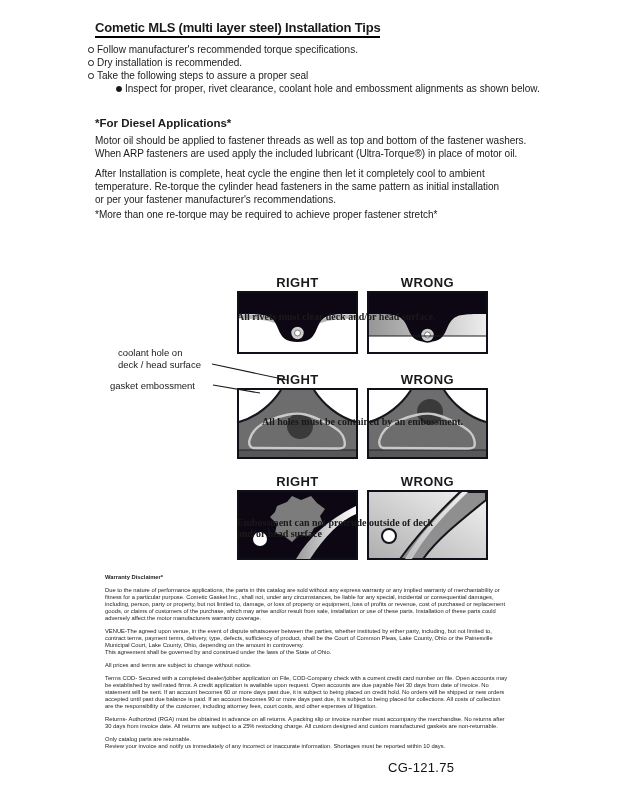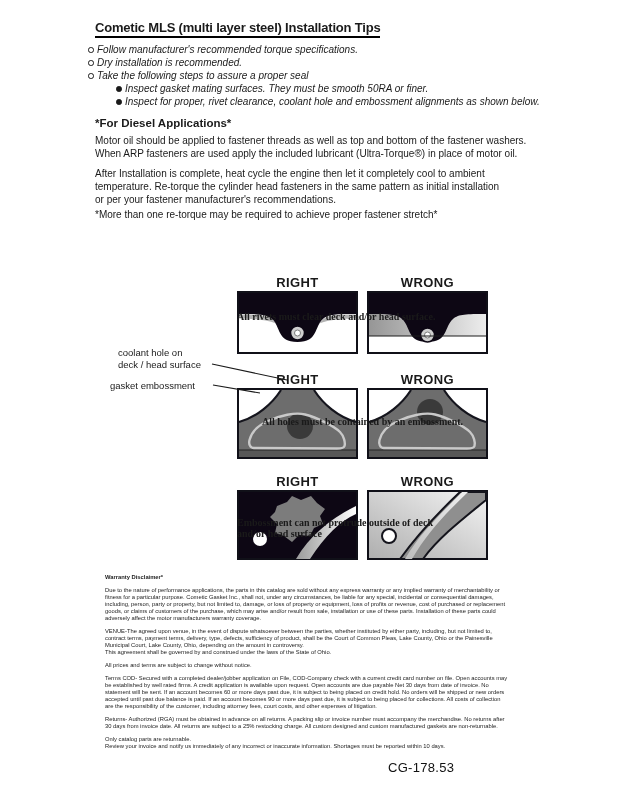--- a/index.html
+++ b/index.html
@@ -5,21 +5,21 @@
   html,body{margin:0;padding:0;background:#ffffff;}
   .page{
     position:relative;width:618px;height:800px;background:#ffffff;overflow:hidden;
     font-family:"Liberation Sans","DejaVu Sans",sans-serif;color:#1a1a1a;
   }
   .abs{position:absolute;}
   .doc-title{
     left:95px;top:20px;font-size:13px;font-weight:700;letter-spacing:-0.2px;
     border-bottom:2px solid #000;padding-bottom:1px;display:inline-block;
   }
-  .bullets{left:87px;top:43px;font-size:10px;line-height:13px;white-space:nowrap;font-style:italic;}
+  .bullets{left:87px;top:43px;font-size:10px;line-height:13px;white-space:nowrap;}
   .b-item{position:relative;padding-left:10px;}
   .b-item.lvl2{padding-left:38px;}
   .b-item .mk{position:absolute;top:4px;left:1px;width:3.5px;height:3.5px;border:1px solid #1a1a1a;border-radius:50%;background:#fff;}
   .b-item.lvl2 .mk{left:29px;background:#1a1a1a;}
   .diesel-h{left:95px;top:117px;font-size:11.5px;font-weight:700;}
   .body-p{left:95px;font-size:10px;line-height:13.2px;white-space:pre-line;}
   .fig-col{position:absolute;width:121px;top:0;}
   .fig-col.right{left:0;}
   .fig-col.wrong{left:130px;}
   .fig-label{width:121px;text-align:center;font-size:13px;font-weight:700;letter-spacing:0.4px;margin-bottom:1px;margin-top:44px;}
@@ -36,21 +36,20 @@
 <body>
 
 <div class="page">
 
   <div class="abs doc-title">Cometic MLS (multi layer steel) Installation Tips</div>
 
   <div class="abs bullets">
     <div class="b-item"><span class="mk"></span><span>Follow manufacturer's recommended torque specifications.</span></div>
     <div class="b-item"><span class="mk"></span><span>Dry installation is recommended.</span></div>
     <div class="b-item"><span class="mk"></span><span>Take the following steps to assure a proper seal</span></div>
-    <div class="b-item lvl2"><span class="mk"></span><span>Inspect gasket mating surfaces.  They must be smooth 50RA or finer.</span></div>
     <div class="b-item lvl2"><span class="mk"></span><span>Inspect for proper, rivet clearance, coolant hole and embossment alignments as shown below.</span></div>
   </div>
 
   <div class="abs diesel-h">*For Diesel Applications*</div>
   <div class="abs body-p" style="top:134px;">Motor oil should be applied to fastener threads as well as top and bottom of the fastener washers.
 When ARP fasteners are used apply the included lubricant (Ultra-Torque®) in place of motor oil.</div>
   <div class="abs body-p" style="top:167px;">After Installation is complete, heat cycle the engine then let it completely cool to ambient
 temperature. Re-torque the cylinder head fasteners in the same pattern as initial installation
 or per your fastener manufacturer's recommendations.</div>
   <div class="abs body-p" style="top:208px;">*More than one re-torque may be required to achieve proper fastener stretch*</div>
@@ -181,15 +180,15 @@
 be established by well rated firms.  A credit application is available upon request.  Open accounts are due payable Net 30 days from date of invoice.  No
 statement will be sent.  If an account becomes 60 or more days past due, it is subject to being placed on credit hold.  No orders will be shipped or new orders
 accepted until past due balance is paid.  If an account becomes 90 or more days past due, it is subject to being placed for collections.  All costs of collection
 are the responsibility of the customer, including attorney fees, court costs, and other expenses of litigation.</p>
     <p>Returns- Authorized (RGA) must be obtained in advance on all returns.  A packing slip or invoice number must accompany the merchandise.  No returns after
 30 days from invoice date.  All returns are subject to a 25% restocking charge.  All custom designed and custom manufactured gaskets are non-returnable.</p>
     <p style="margin-bottom:0;">Only catalog parts are returnable.</p>
     <p>Review your invoice and notify us immediately of any incorrect or inaccurate information.  Shortages must be reported within 10 days.</p>
   </div>
 
-  <div class="abs doc-num">CG-178.53</div>
+  <div class="abs doc-num">CG-121.75</div>
 
 </div>
 
 </body></html>

